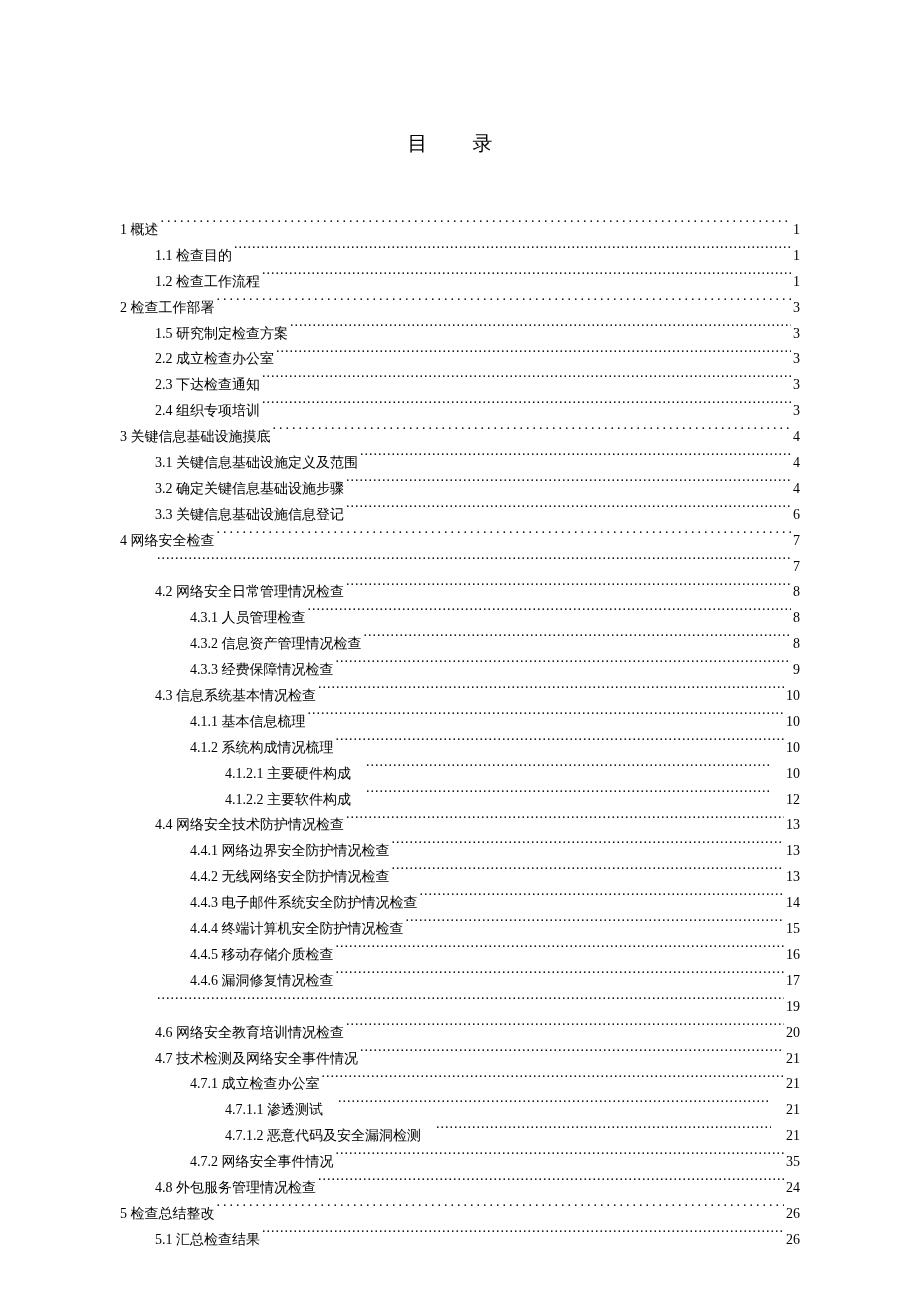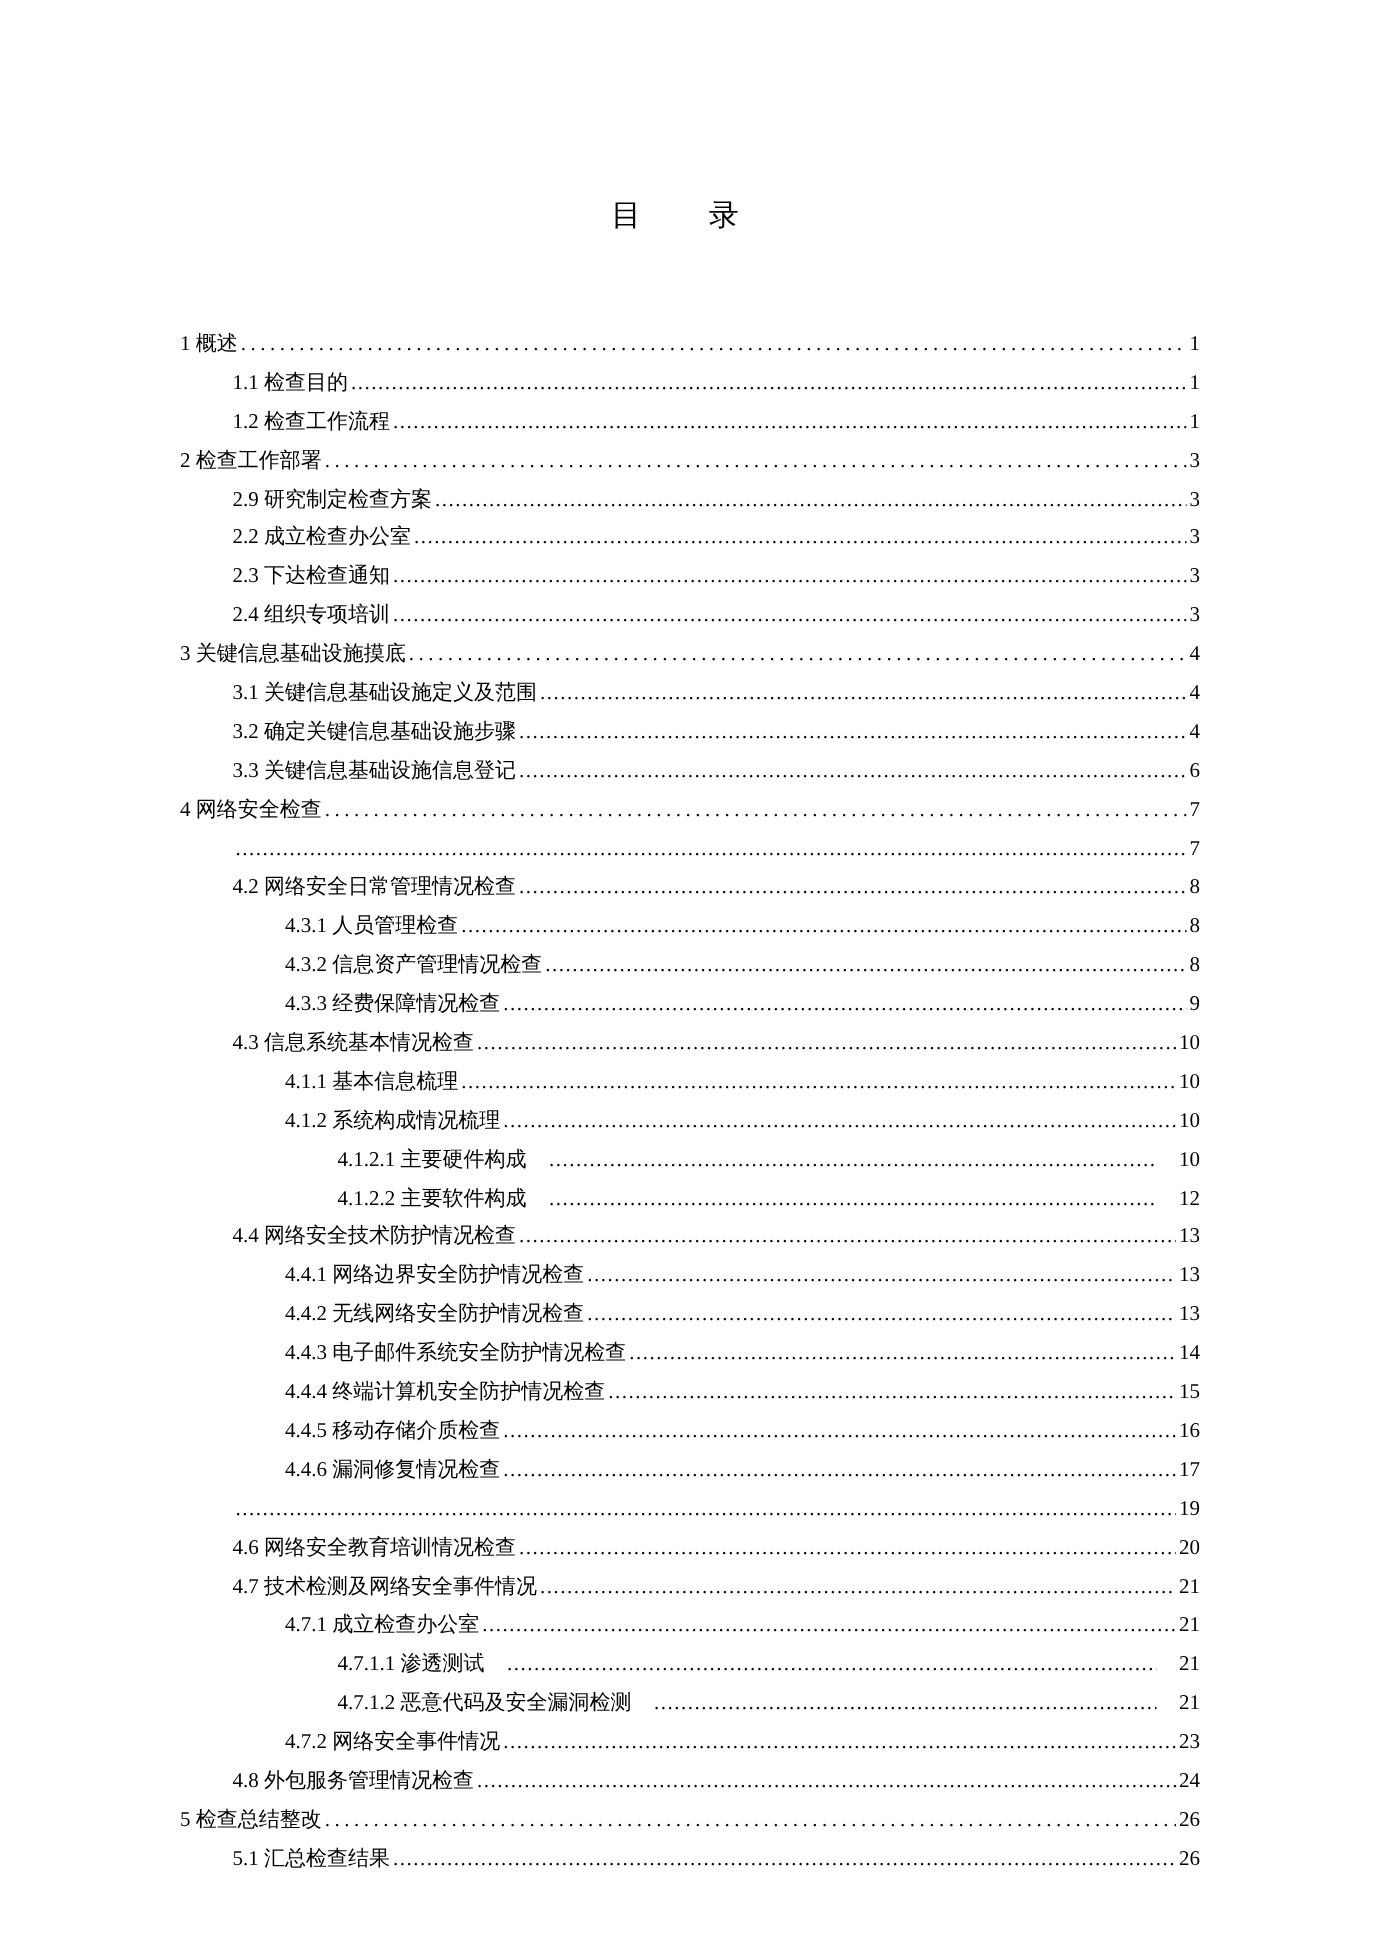--- a/index.html
+++ b/index.html
@@ -20,21 +20,21 @@
   .title {
     text-align: center;
     font-size: 20px;
     font-weight: 400;
     letter-spacing: 20px;
     margin-bottom: 60px;
     font-family: "SimSun", "Songti SC", serif;
   }
   .toc-row {
     display: flex;
-    align-items: flex-end;
+    align-items: flex-start;
     line-height: 1.85;
     white-space: nowrap;
   }
   .toc-label {
     flex: 0 0 auto;
   }
   .toc-leader {
     flex: 1 1 auto;
     overflow: hidden;
     position: relative;
@@ -82,21 +82,21 @@
         <span class="toc-label">1.2 检查工作流程</span>
         <span class="toc-leader"></span>
         <span class="toc-page">1</span>
       </div>
       <div class="toc-row lvl0">
         <span class="toc-label">2 检查工作部署</span>
         <span class="toc-leader wide"></span>
         <span class="toc-page">3</span>
       </div>
       <div class="toc-row lvl1">
-        <span class="toc-label">2.9 研究制定检查方案</span>
+        <span class="toc-label">1.5 研究制定检查方案</span>
         <span class="toc-leader"></span>
         <span class="toc-page">3</span>
       </div>
       <div class="toc-row lvl1">
         <span class="toc-label">2.2 成立检查办公室</span>
         <span class="toc-leader"></span>
         <span class="toc-page">3</span>
       </div>
       <div class="toc-row lvl1">
         <span class="toc-label">2.3 下达检查通知</span>
@@ -242,21 +242,21 @@
         <span class="toc-page">21</span>
       </div>
       <div class="toc-row lvl3">
         <span class="toc-label">4.7.1.2 恶意代码及安全漏洞检测</span>
         <span class="toc-leader"></span>
         <span class="toc-page">21</span>
       </div>
       <div class="toc-row lvl2">
         <span class="toc-label">4.7.2 网络安全事件情况</span>
         <span class="toc-leader"></span>
-        <span class="toc-page">23</span>
+        <span class="toc-page">35</span>
       </div>
       <div class="toc-row lvl1">
         <span class="toc-label">4.8 外包服务管理情况检查</span>
         <span class="toc-leader"></span>
         <span class="toc-page">24</span>
       </div>
       <div class="toc-row lvl0">
         <span class="toc-label">5 检查总结整改</span>
         <span class="toc-leader wide"></span>
         <span class="toc-page">26</span>

